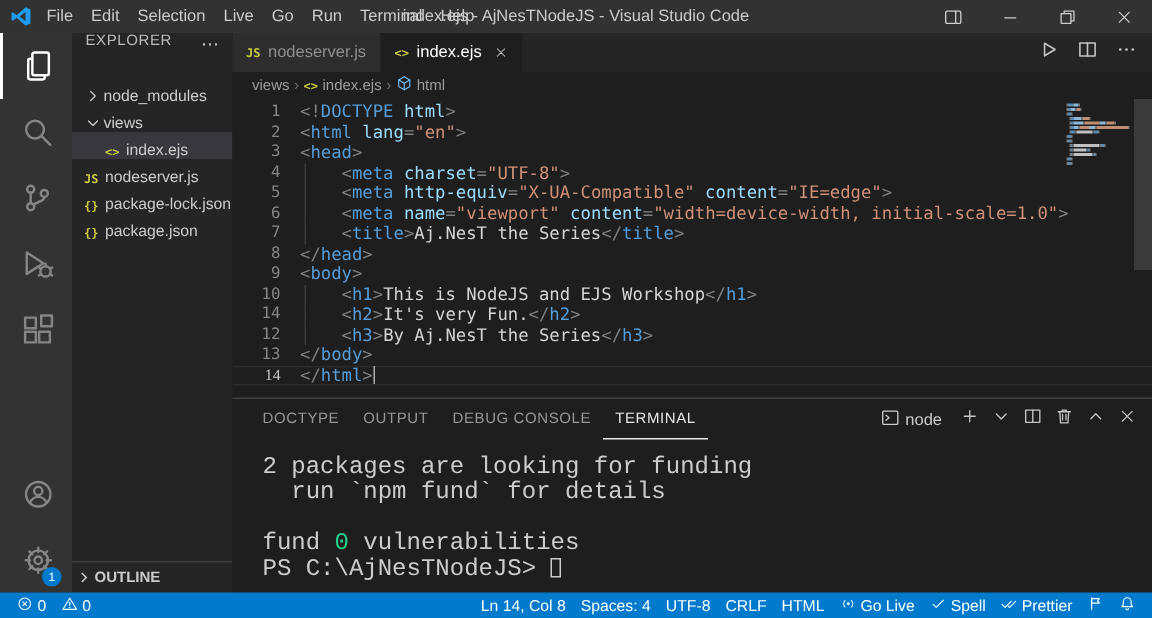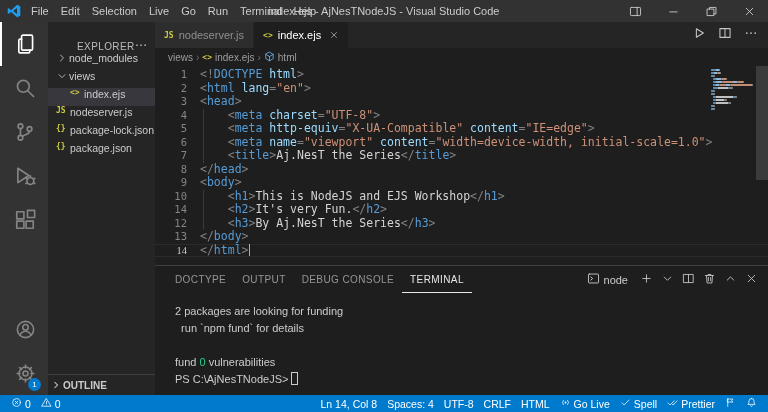--- a/index.html
+++ b/index.html
@@ -24,26 +24,26 @@
   .act-item { height:44px; display:flex; align-items:center; justify-content:center;
     color:#858585; border-left:2px solid transparent; position:relative; }
   .act-item.active { color:#ffffff; border-left-color:#ffffff; }
   .act-spacer { margin-top:auto; }
   .badge { position:absolute; bottom:4px; right:7px; background:#007acc; color:#fff;
     font-size:8px; width:13px; height:13px; border-radius:50%;
     display:flex; align-items:center; justify-content:center; }
 
   .sidebar { width:107px; flex:0 0 107px; background:#252526; color:#cccccc;
     display:flex; flex-direction:column; overflow:hidden; }
-  .sidebar-header { height:30px; flex:0 0 30px; padding:0 18px; display:flex; align-items:flex-end;
-    font-size:10px; color:#bbbbbb; letter-spacing:.4px;margin-left:11px; }
+  .sidebar-header { height:30px; flex:0 0 30px; padding:0 9px; display:flex; align-items:flex-start;
+    font-size:10px; color:#bbbbbb; letter-spacing:.4px; }
   .sidebar-header .more { margin-left:auto; font-size:12px; color:#c5c5c5; letter-spacing:0; }
   .project-row { height:20px; display:flex; align-items:center; font-size:10.5px; font-weight:bold;
     padding-left:2px; color:#e8e8e8; }
-  .tree-item { height:18px; display:flex; align-items:flex-start; font-size:10.5px; color:#cccccc; white-space:nowrap; }
+  .tree-item { height:18px; display:flex; align-items:flex-end; font-size:10.5px; color:#cccccc; white-space:nowrap; }
   .tree-item.selected { background:#37373d; }
   .lvl1 { padding-left:8px; } .lvl2 { padding-left:22px; }
   .chev { width:13px; flex:0 0 13px; display:flex; align-items:center; color:#cccccc; }
   .file-icon { width:14px; flex:0 0 14px; font-family:"DejaVu Sans Mono",monospace;
     font-size:8px; font-weight:bold; color:#cbcb41; }
   .outline-row { margin-top:auto; height:21px; display:flex; align-items:center; font-size:10px;
     font-weight:bold; color:#cccccc; border-top:1px solid #3c3c3c; padding-left:2px; }
 
   .editor-col { flex:1; min-width:0; display:flex; flex-direction:column; background:#1e1e1e; }
 
@@ -80,22 +80,22 @@
   .scroll-slider { width:100%; height:114px; background:rgba(121,121,121,.32); }
 
   .panel { height:130px; flex:0 0 130px; display:flex; flex-direction:column;
     border-top:1px solid rgba(128,128,128,.35); color:#cccccc; }
   .panel-header { height:27px; flex:0 0 27px; display:flex; align-items:center; padding:0 10px 0 12px; }
   .panel-tab { font-size:10px; letter-spacing:.4px; color:#969696; padding:0 8px; height:100%;
     display:flex; align-items:center; }
   .panel-tab.active { color:#e7e7e7; box-shadow: inset 0 -1px 0 #e7e7e7; }
   .panel-actions { margin-left:auto; display:flex; align-items:center; gap:8px; color:#c5c5c5; }
   .shell-item { display:flex; align-items:center; gap:4px; font-size:11px; color:#cccccc; margin-right:4px; }
-  .terminal { flex:1; padding:10px 0 0 20px; font-family:Liberation Sans, sans-serif;
-    font-size:11px; line-height:17px; color:#cccccc; }
+  .terminal { flex:1; padding:10px 0 0 20px; font-family:Liberation Mono, monospace;
+    font-size:16px; line-height:17px; color:#cccccc; }
   .term-line { white-space:pre; height:17px; }
   .term-green { color:#23d18b; }
   .term-cursor { display:inline-block; width:7px; height:13px; border:1px solid #cccccc; vertical-align:-2px; }
 
   .statusbar { height:17px; flex:0 0 17px; background:#007acc; color:#ffffff;
     display:flex; align-items:center; font-size:10.5px; padding:0 6px; }
   .sb-group { display:flex; align-items:center; height:100%; }
   .sb-right { margin-left:auto; }
   .sb-item { display:flex; align-items:center; gap:3px; padding:0 5px; height:100%; }
 </style>

